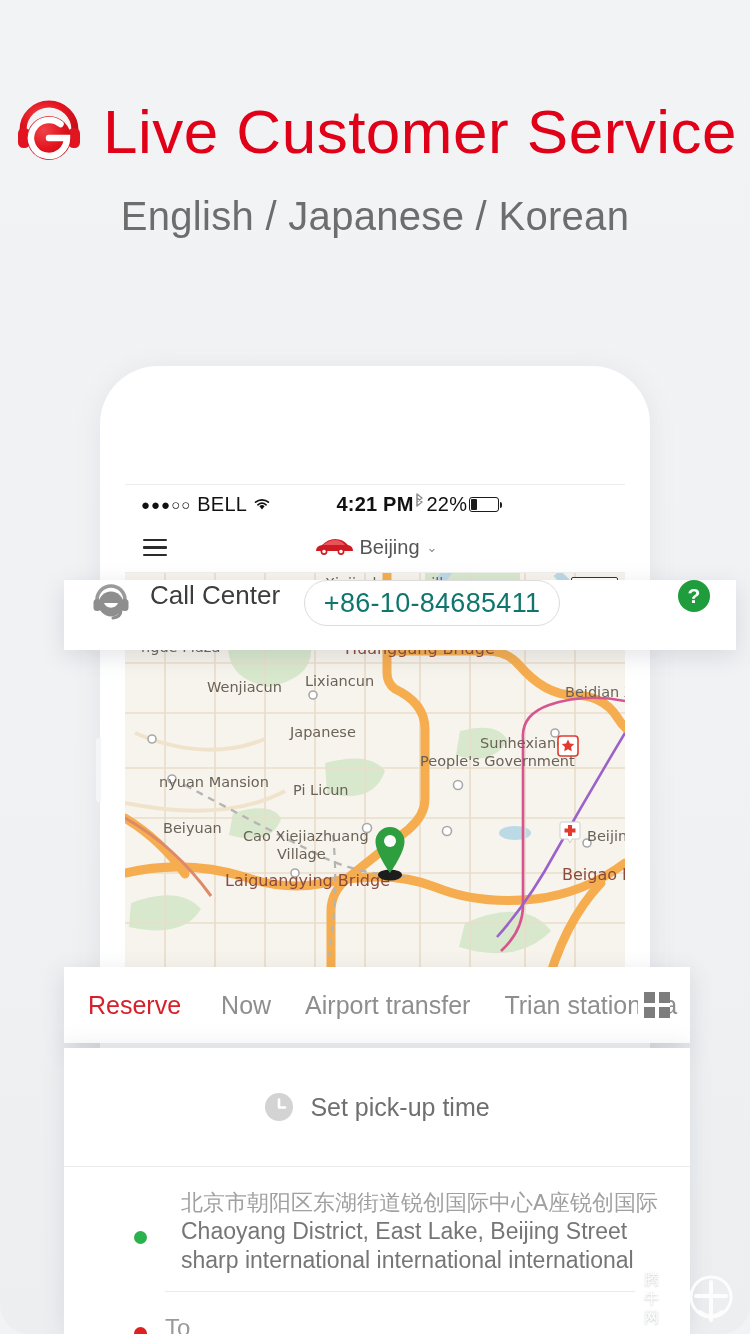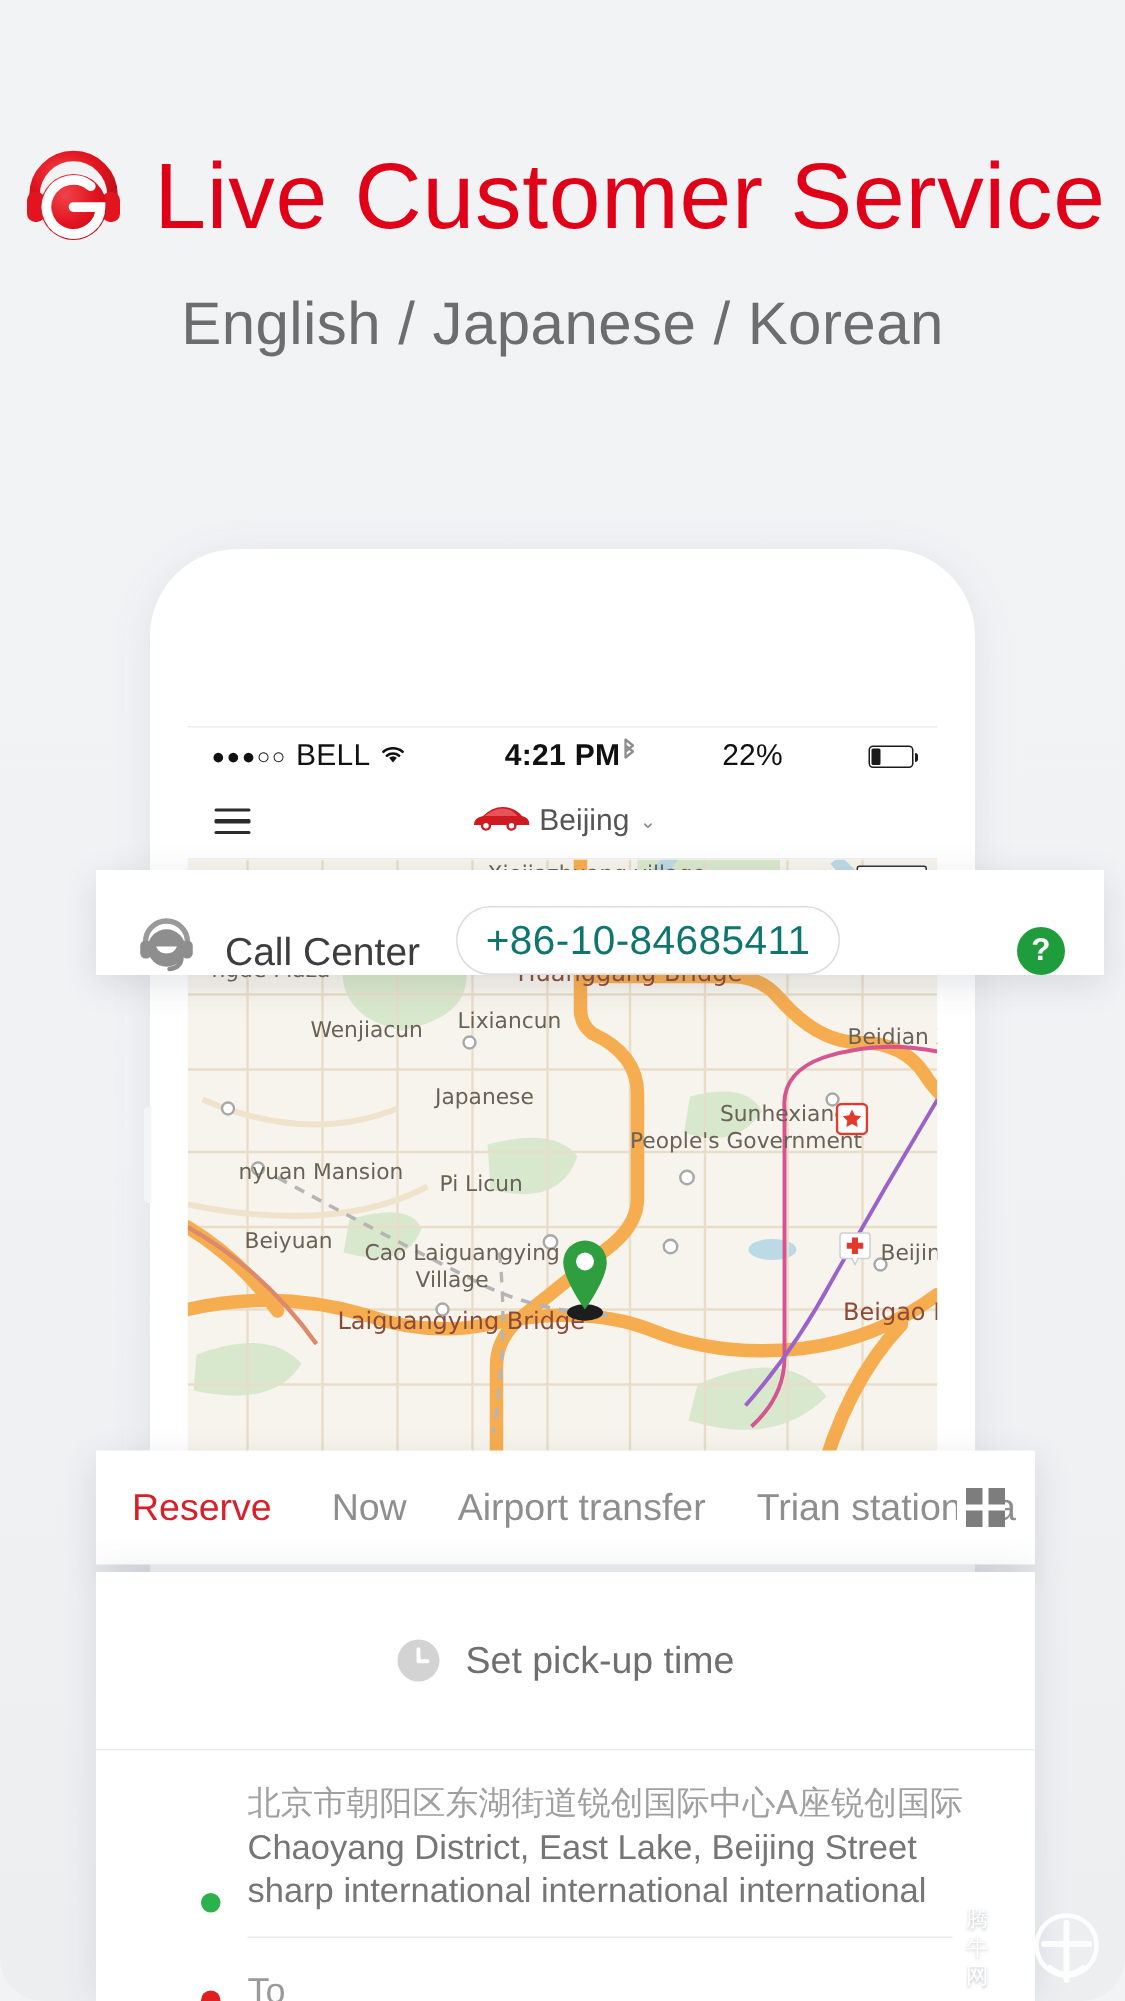--- a/index.html
+++ b/index.html
@@ -76,21 +76,21 @@
   
   .statusbar {
     height: 38px; display: flex; align-items: center;
     padding: 0 16px; font-size: 20px; color: #111;
     letter-spacing: 0.2px;
   }
   .sb-left { display: flex; align-items: center; gap: 6px; flex: 1; }
   .sb-dots { letter-spacing: 1px; font-size: 15px; }
   .sb-carrier { font-size: 20px; font-weight: 500; }
   .sb-center { font-size: 20px; font-weight: 600; }
-  .sb-right { display: flex; align-items: center; gap: 2px; flex: 1; justify-content: space-between; }
+  .sb-right { display: flex; align-items: center; gap: 2px; flex: 1; justify-content: flex-start; }
   .sb-batt-pct { font-size: 20px; font-weight: 500; }
   .batt {
     width: 30px; height: 15px; border: 1.6px solid #1b1b1b;
     border-radius: 3px; position: relative; display: inline-block;
   }
   .batt::after{
     content:""; position:absolute; right:-4px; top:4px;
     width:2px; height:6px; background:#1b1b1b; border-radius:0 2px 2px 0;
   }
   .batt-fill { position:absolute; left:1px; top:1px; bottom:1px; width:22%; background:#1b1b1b; border-radius:1px;}
@@ -149,21 +149,21 @@
 
   
   .formzone { background:#fff; height:260px; }
 
   
   .card-call {
     position: absolute; left: 64px; top: 580px;
     width: 672px; height: 70px;
     background: #ffffff;
     box-shadow: 0 6px 22px rgba(80,90,105,0.16);
-    display: flex; align-items: flex-end;
+    display: flex; align-items: flex-start;
     padding: 0 26px; gap: 18px;
     z-index: 30;
   }
   .headset-gray { width: 42px; height: 42px; flex:0 0 auto; }
   .call-label { font-size: 26px; color: #3d3d3d; white-space:nowrap; }
   .phone-pill {
     flex: 1; max-width: 256px;
     border: 1.5px solid #dcdcdc; border-radius: 34px;
     height: 46px; display:flex; align-items:center; justify-content:center;
     margin-left: 6px;
@@ -211,21 +211,21 @@
     gap: 16px; border-bottom:1px solid #ececec;
   }
   .clock-icon { width:30px; height:30px; }
   .pickup-label { font-size:25px; color:#6f6f6f; }
 
   .addr-wrap { position:relative; padding: 22px 0 0 70px; }
   .swap-icon {
     position:absolute; left: 16px; top: 172px;
     width: 36px; height: 40px;
   }
-  .addr-row { display:flex; gap: 18px; align-items:flex-end; }
+  .addr-row { display:flex; gap: 34px; align-items:center; }
   .dot { width:13px; height:13px; border-radius:50%; margin-top:11px; flex:0 0 auto; }
   .dot.green { background:#2bb24c; }
   .dot.red { background:#e02020; }
   .addr-lines { font-size:23px; color:#8a8a8a; line-height:1.26; }
   .addr-lines .cn { color:#a0a0a0; font-family:"DejaVu Sans", sans-serif; font-size:22px; }
   .addr-lines .en { color:#767676; }
   .addr-sep {
     margin: 16px 0 0 31px; height:1px; background:#eaeaea; width: 470px;
   }
   .to-row { display:flex; gap:18px; align-items:center; margin-top: 22px; }
@@ -399,21 +399,21 @@
         <span class="map-label road big" style="left:220px; top:66px;">Huanggang Bridge</span>
         <span class="map-label" style="left:82px; top:106px;">Wenjiacun</span>
         <span class="map-label" style="left:180px; top:100px;">Lixiancun</span>
         <span class="map-label" style="left:440px; top:111px;">Beidian X</span>
         <span class="map-label" style="left:165px; top:151px;">Japanese</span>
         <span class="map-label" style="left:355px; top:162px;">Sunhexiang</span>
         <span class="map-label" style="left:295px; top:180px;">People's Government</span>
         <span class="map-label" style="left:6px; top:201px;margin-left:28px;">nyuan Mansion</span>
         <span class="map-label" style="left:168px; top:209px;">Pi Licun</span>
         <span class="map-label" style="left:38px; top:247px;">Beiyuan</span>
-        <span class="map-label" style="left:118px; top:255px;">Cao Laiguangying</span>
+        <span class="map-label" style="left:118px; top:255px;">Cao Xiejiazhuang</span>
         <span class="map-label" style="left:152px; top:273px;">Village</span>
         <span class="map-label" style="left:462px; top:255px;">Beijin</span>
         <span class="map-label road big" style="left:404px; top:292px;margin-left:33px;">Beigao Bridge</span>
         <span class="map-label road big" style="left:100px; top:298px;">Laiguangying Bridge</span>
 
         <span class="poi-star" style="left:432px; top:162px;">
           <svg viewBox="0 0 22 22" width="22" height="22">
               <rect x="1" y="1" width="20" height="20" rx="3" fill="#fff" stroke="#e23b2e" stroke-width="1.6"></rect>
               <path d="M11 4.6l1.9 3.9 4.3.6-3.1 3 .7 4.2-3.8-2-3.8 2 .7-4.2-3.1-3 4.3-.6z" fill="#e23b2e"></path>
             </svg>

